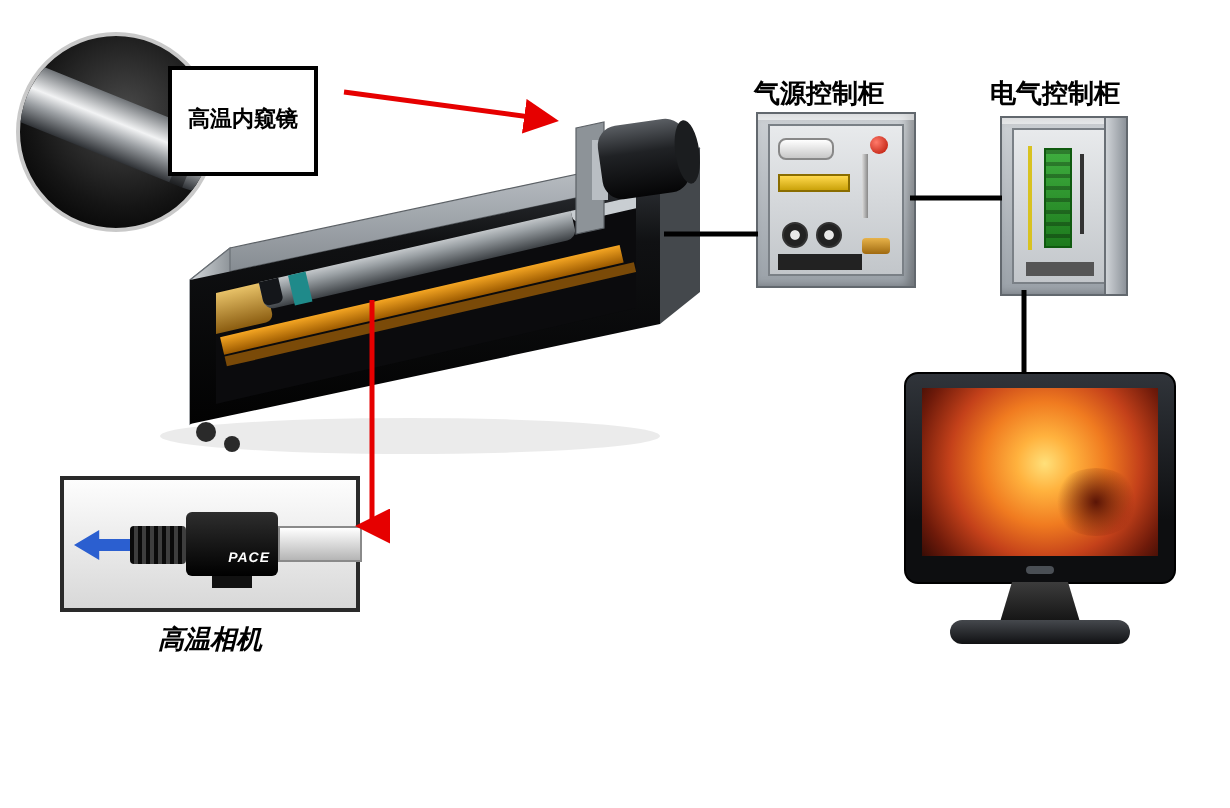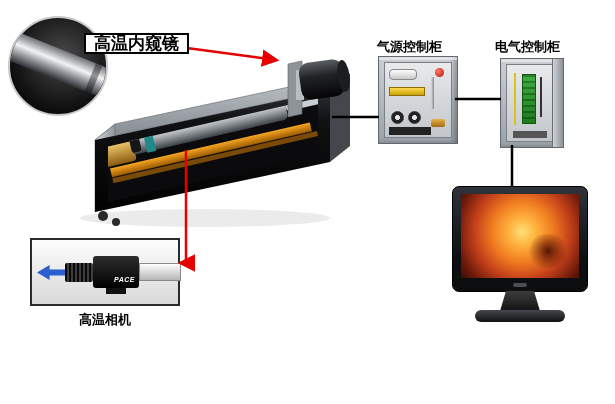--- a/index.html
+++ b/index.html
@@ -7,26 +7,26 @@
     position:relative;width:615px;height:404px;background:#ffffff;overflow:hidden;
     font-family:"Liberation Sans","DejaVu Sans",sans-serif;color:#000;
   }
   svg.scene, svg.wires{position:absolute;left:0;top:0;pointer-events:none;}
   svg.scene{z-index:1;}
   svg.wires{z-index:3;}
 
   
   .label-box{
     position:absolute;z-index:5;background:#fff;border:2px solid #000;
-    font-weight:bold;font-size:17px;line-height:1;padding:0 8px;white-space:nowrap;
+    font-weight:bold;font-size:11px;line-height:1;padding:20px 8px;white-space:nowrap;
   }
   .label-text{
     position:absolute;z-index:5;font-weight:bold;font-size:13px;white-space:nowrap;
   }
-  .caption{position:absolute;z-index:5;font-weight:bold;font-size:13px;text-align:center;}
+  .caption{position:absolute;z-index:5;font-weight:bold;font-size:13px;text-align:center;font-style:italic;}
 
   
   .scope-photo{
     position:absolute;left:8px;top:16px;width:96px;height:96px;border-radius:50%;
     border:2px solid #c9c9c9;overflow:hidden;z-index:2;
     background:radial-gradient(circle at 55% 40%, #4a4a4a 0%, #151515 60%, #000 90%);
   }
   .scope-tube{
     position:absolute;left:-16px;top:30px;width:122px;height:30px;transform:rotate(22deg);
     background:linear-gradient(180deg,#6f7377 0%,#f2f3f4 40%,#9b9fa3 65%,#2f3236 100%);

